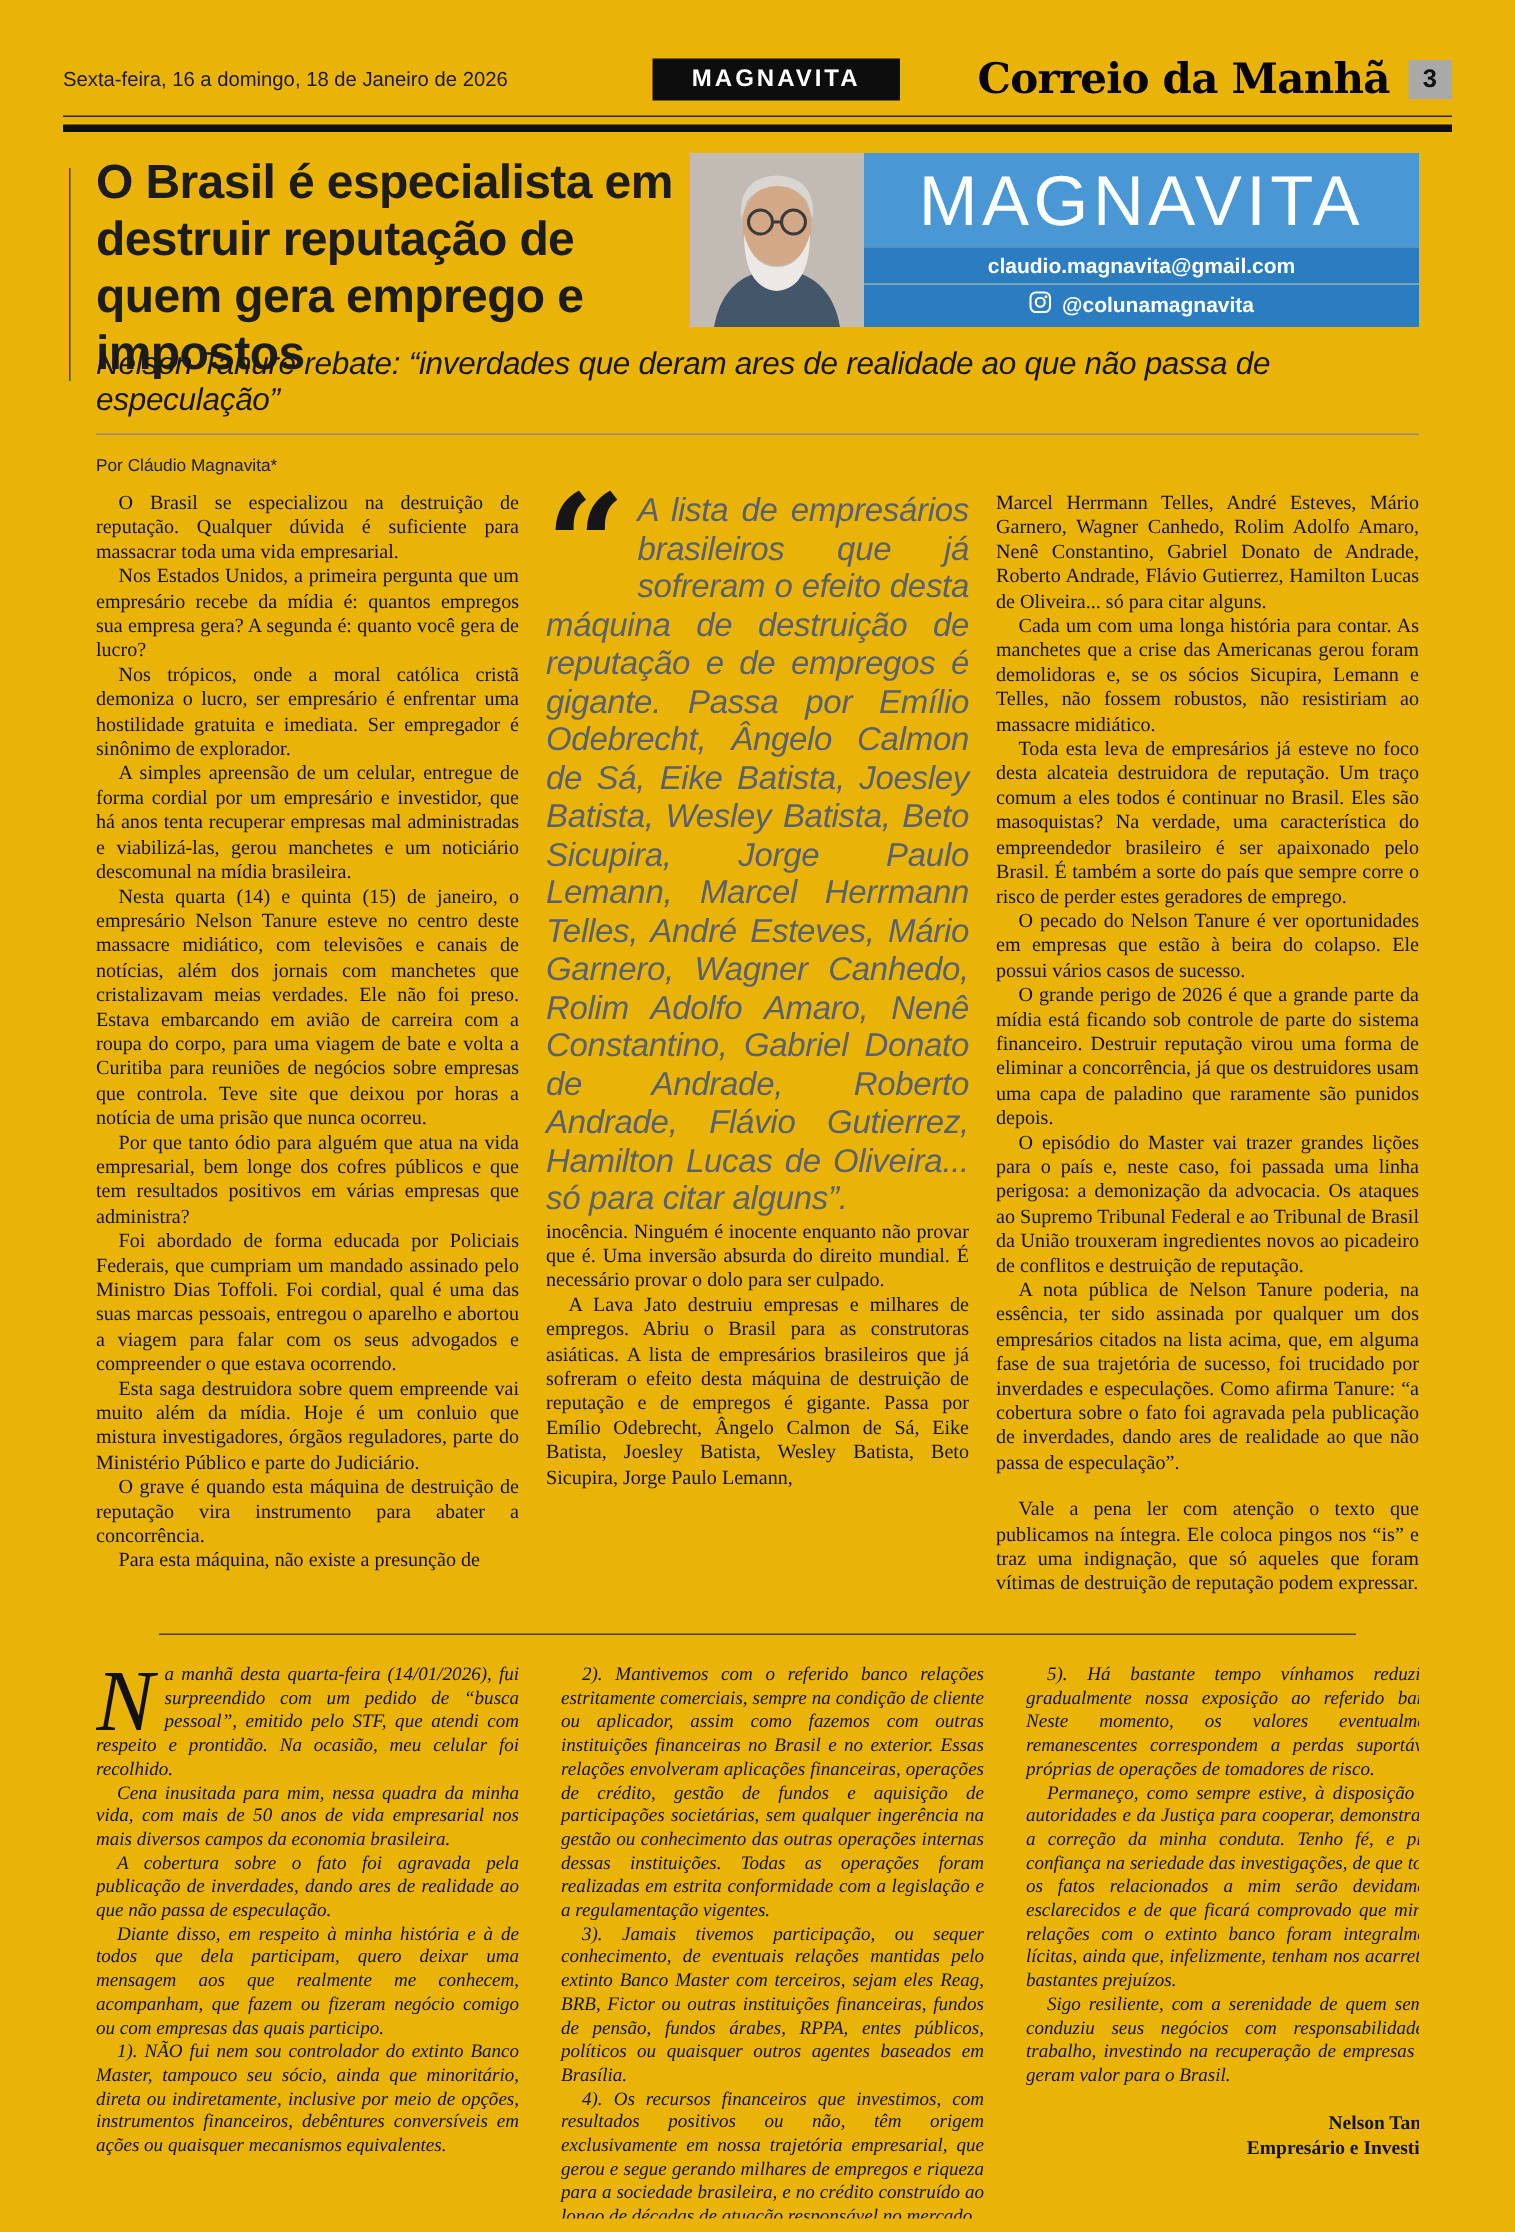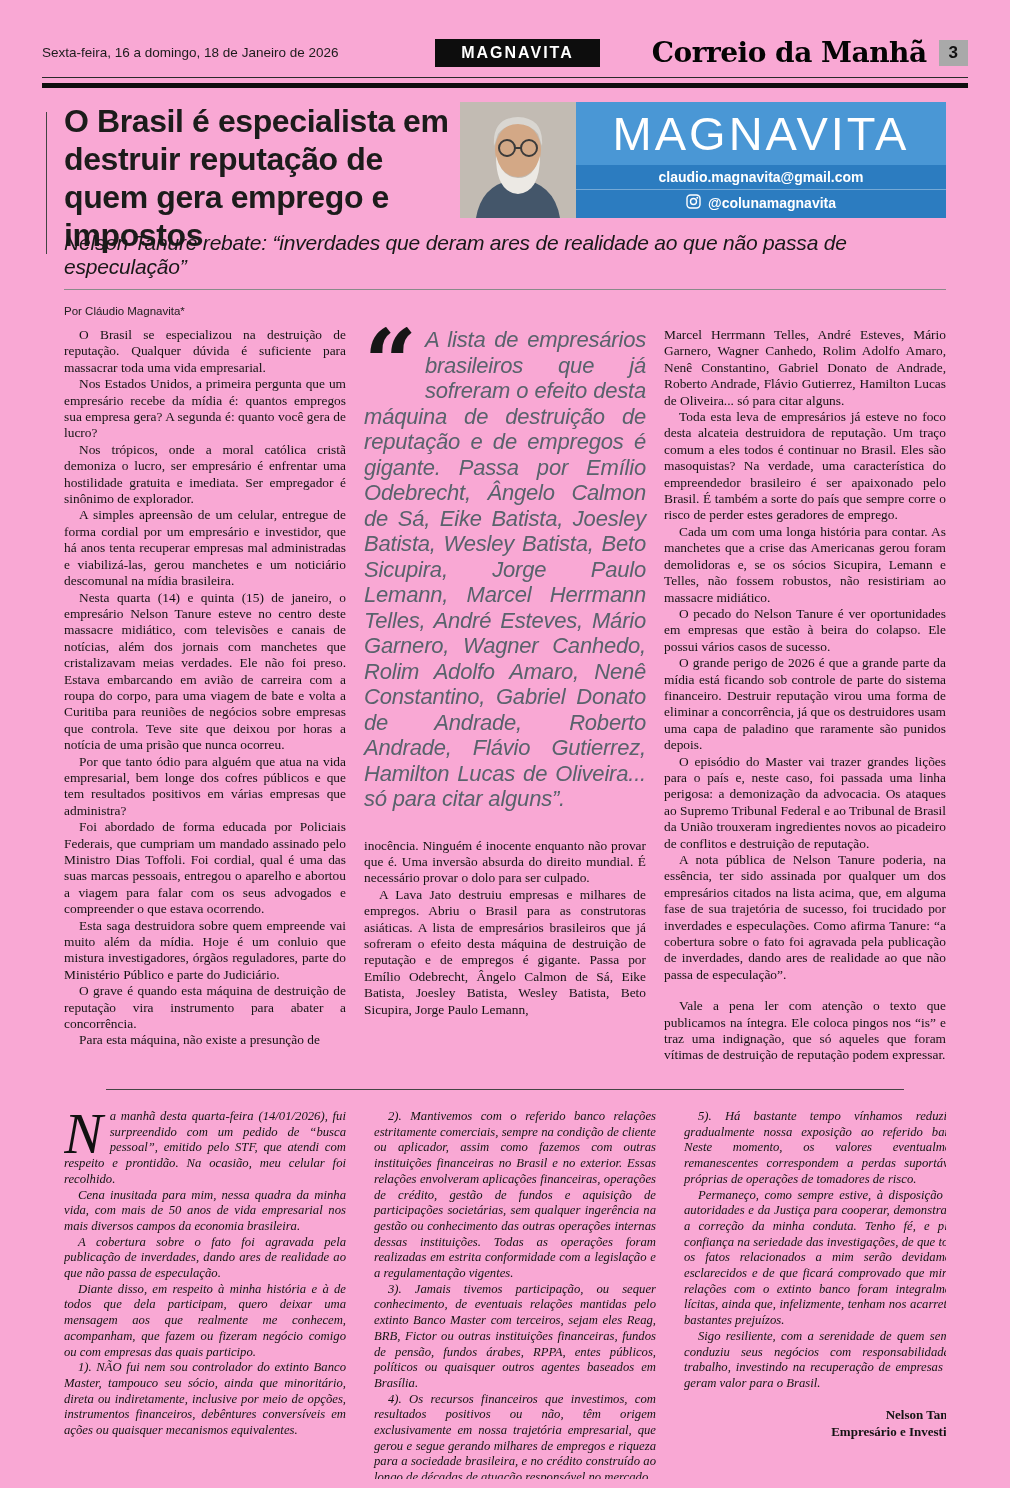--- a/index.html
+++ b/index.html
@@ -1,18 +1,18 @@
 <!DOCTYPE html>
 <html><head>
 <meta charset="utf-8">
 <style>
   * { margin:0; padding:0; box-sizing:border-box; }
   html,body { background:#777; }
   .page {
-    width:1010px; height:1488px; margin:0 auto; background:#f9a8d4;
+    width:1010px; height:1488px; margin:0 auto; background:#eab308;
     position:relative; overflow:hidden; color:#141414;
     font-family:"Liberation Serif", serif;
   }
 
   
   .topbar { display:flex; align-items:center; padding:36px 42px 8px 42px; }
   .date { font-family:"Liberation Sans",sans-serif; font-size:13.5px; color:#1c1c1c; flex:1; }
   .section-box {
     background:#0d0d0d; color:#fff; font-family:"Liberation Sans",sans-serif;
     font-weight:bold; font-size:16px; letter-spacing:2px;
@@ -72,21 +72,21 @@
 
   .pullquote { overflow:visible; }
   .pq-mark {
     float:left; font-family:"DejaVu Serif",serif; font-weight:bold;
     font-size:92px; line-height:56px; margin:8px 8px 0 0; color:#161616;
   }
   .pq-text {
     font-family:"Liberation Sans",sans-serif; font-style:italic;
     font-size:22px; line-height:25.5px; color:#59626c; letter-spacing:-0.2px;
   }
-  .acol2 .cont { margin-top:26px; }
+  .acol2 .cont { margin-top:1px; }
   .acol3 .cont p:last-child { margin-top:15px; }
 
   
   .rule-mid { margin:24px 42px 0 42px; border-top:1px solid #444; }
   .statement { display:flex; gap:28px; margin-top:19px; height:370px; overflow:hidden; }
   .st-col { width:282px; flex:none; font-style:italic; font-size:12.7px; line-height:15.7px; text-align:justify; }
   .st-col p { text-indent:14px; }
   .st-col1 > p:first-child { text-indent:0; }
   .st-col1 > p:first-child::first-letter {
     float:left; font-size:58px; line-height:44px; padding:3px 7px 0 0; color:#111;
@@ -172,22 +172,22 @@
         </div>
         <div class="cont">
             <p>inocência. Ninguém é inocente enquanto não provar que é. Uma inversão absurda do direito mundial. É necessário provar o dolo para ser culpado.</p>
             <p>A Lava Jato destruiu empresas e milhares de empregos. Abriu o Brasil para as construtoras asiáticas. A lista de empresários brasileiros que já sofreram o efeito desta máquina de destruição de reputação e de empregos é gigante. Passa por Emílio Odebrecht, Ângelo Calmon de Sá, Eike Batista, Joesley Batista, Wesley Batista, Beto Sicupira, Jorge Paulo Lemann,</p>
           </div>
       </div>
 
       <div class="col acol3">
         <div class="cont">
             <p>Marcel Herrmann Telles, André Esteves, Mário Garnero, Wagner Canhedo, Rolim Adolfo Amaro, Nenê Constantino, Gabriel Donato de Andrade, Roberto Andrade, Flávio Gutierrez, Hamilton Lucas de Oliveira... só para citar alguns.</p>
+            <p>Cada um com uma longa história para contar. As manchetes que a crise das Americanas gerou foram demolidoras e, se os sócios Sicupira, Lemann e Telles, não fossem robustos, não resistiriam ao massacre midiático.</p>
             <p>Toda esta leva de empresários já esteve no foco desta alcateia destruidora de reputação. Um traço comum a eles todos é continuar no Brasil. Eles são masoquistas? Na verdade, uma característica do empreendedor brasileiro é ser apaixonado pelo Brasil. É também a sorte do país que sempre corre o risco de perder estes geradores de emprego.</p>
-            <p>Cada um com uma longa história para contar. As manchetes que a crise das Americanas gerou foram demolidoras e, se os sócios Sicupira, Lemann e Telles, não fossem robustos, não resistiriam ao massacre midiático.</p>
             <p>O pecado do Nelson Tanure é ver oportunidades em empresas que estão à beira do colapso. Ele possui vários casos de sucesso.</p>
             <p>O grande perigo de 2026 é que a grande parte da mídia está ficando sob controle de parte do sistema financeiro. Destruir reputação virou uma forma de eliminar a concorrência, já que os destruidores usam uma capa de paladino que raramente são punidos depois.</p>
             <p>O episódio do Master vai trazer grandes lições para o país e, neste caso, foi passada uma linha perigosa: a demonização da advocacia. Os ataques ao Supremo Tribunal Federal e ao Tribunal de Brasil da União trouxeram ingredientes novos ao picadeiro de conflitos e destruição de reputação.</p>
             <p>A nota pública de Nelson Tanure poderia, na essência, ter sido assinada por qualquer um dos empresários citados na lista acima, que, em alguma fase de sua trajetória de sucesso, foi trucidado por inverdades e especulações. Como afirma Tanure: “a cobertura sobre o fato foi agravada pela publicação de inverdades, dando ares de realidade ao que não passa de especulação”.</p>
             <p>Vale a pena ler com atenção o texto que publicamos na íntegra. Ele coloca pingos nos “is” e traz uma indignação, que só aqueles que foram vítimas de destruição de reputação podem expressar.</p>
           </div>
 
       </div>
     </div>
 

